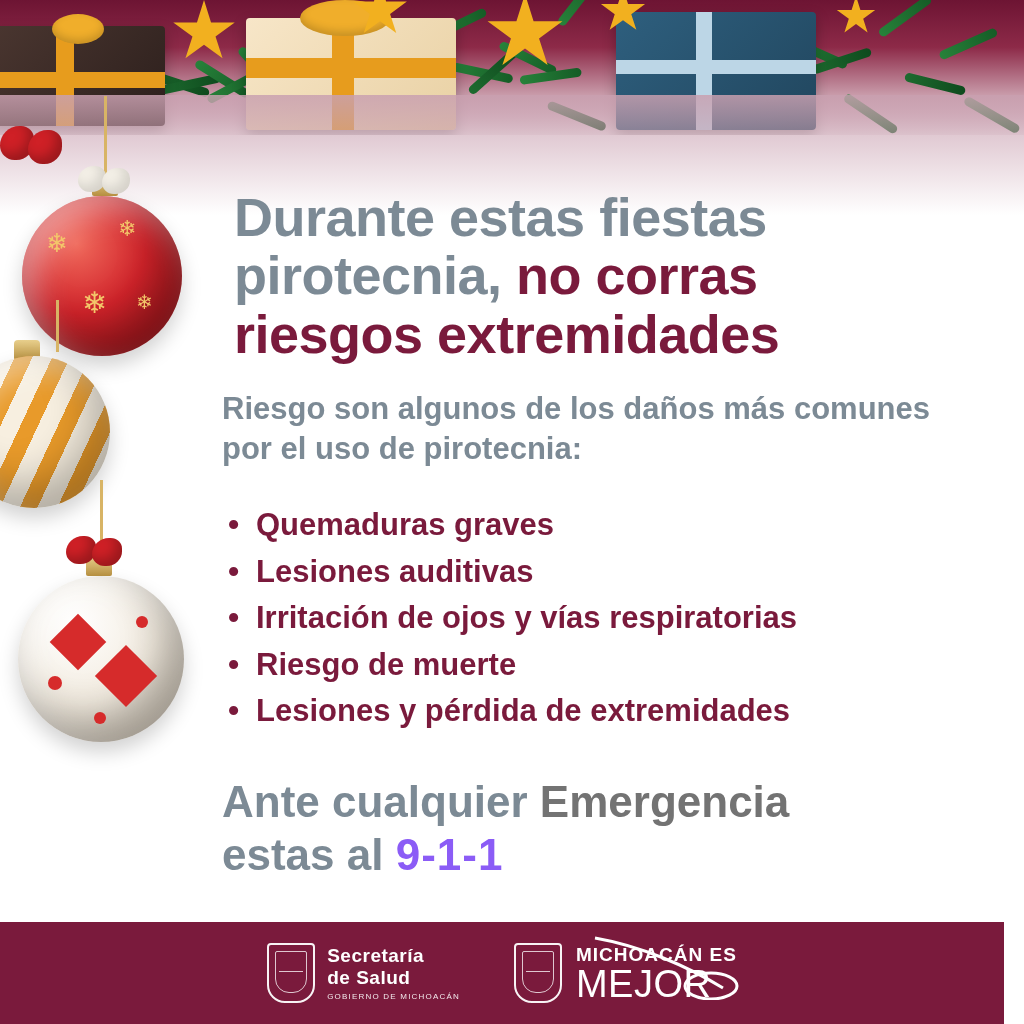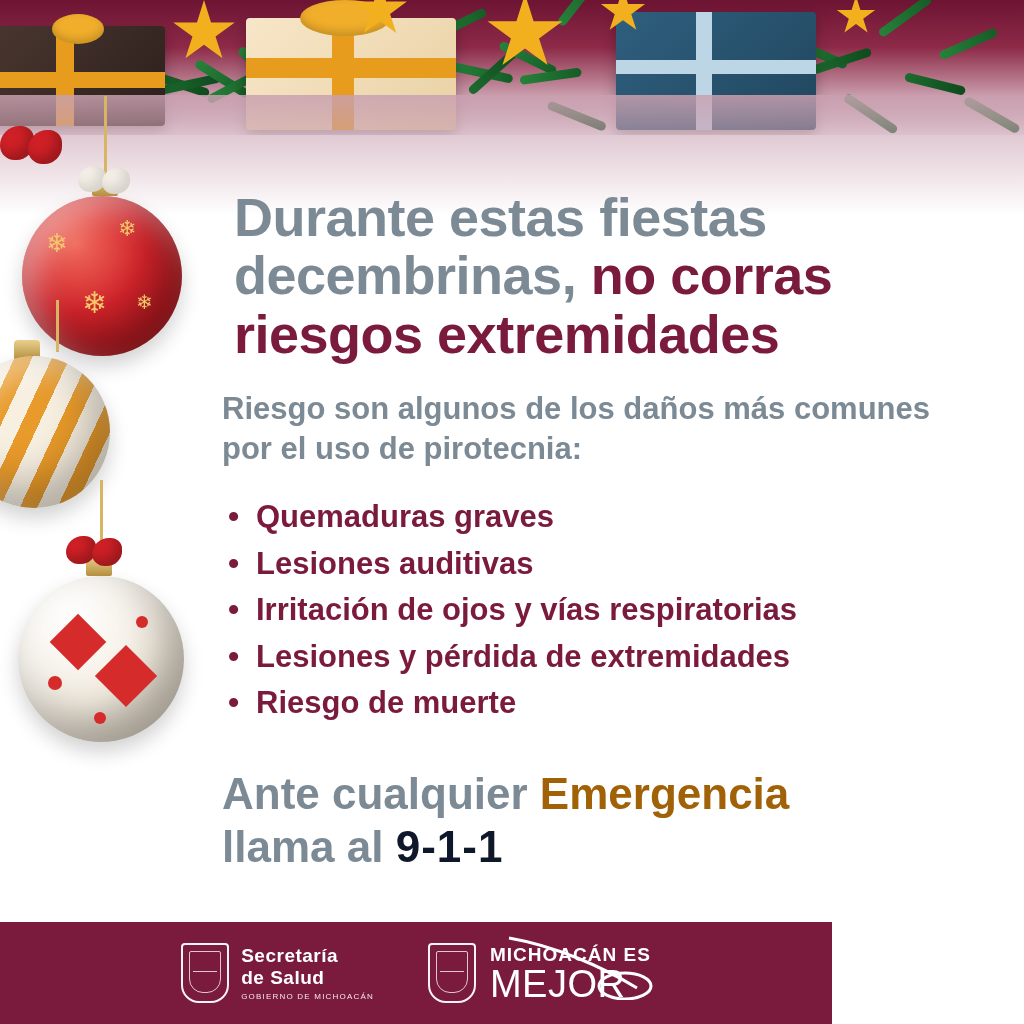--- a/index.html
+++ b/index.html
@@ -141,21 +141,21 @@
   .subhead {
     margin-top: 26px;
     font-size: 31px;
     line-height: 1.28;
     font-weight: bold;
     color: #7c8a95;
     max-width: 760px;
   }
 
   .bullets {
-    margin-top: 26px;
+    margin-top: 34px;
     list-style: none;
     padding: 0;
   }
   .bullets li {
     font-size: 31px;
     line-height: 1.5;
     font-weight: bold;
     color: #7a1a3c;
     padding-left: 34px;
     position: relative;
@@ -169,29 +169,29 @@
     color: #7a1a3c;
   }
 
   .emergency {
     margin-top: 40px;
     font-size: 44px;
     line-height: 1.22;
     font-weight: bold;
     color: #7c8a95;
   }
-  .emergency .accent { color: #a16207; }
-  .emergency .num { color: #0f172a; letter-spacing: 1px; }
+  .emergency .accent { color: #737373; }
+  .emergency .num { color: #8b5cf6; letter-spacing: 1px; }
 
   
   .footer {
     position: absolute;
     left: 0;
     bottom: 0;
-    width: 832px;
+    width: 1004px;
     height: 102px;
     background: #7a1a3c;
     display: flex;
     align-items: center;
     justify-content: center;
     gap: 54px;
   }
   .logo-salud {
     display: flex;
     align-items: center;
@@ -334,37 +334,37 @@
   </div>
   <div class="bow-red" style="left:66px; top:536px;">
     <div class="lobe" style="left:0; top:0; width:30px; height:28px;"></div>
     <div class="lobe" style="left:26px; top:2px; width:30px; height:28px;"></div>
   </div>
 
   <div class="content">
 
     <h1 class="headline">
       <span>Durante estas fiestas</span><br>
-      <span>decembrinas, </span><span class="accent">no corras</span><br>
+      <span>pirotecnia, </span><span class="accent">no corras</span><br>
       <span class="accent">riesgos extremidades</span>
     </h1>
 
     <div class="subhead">Riesgo son algunos de los daños más comunes por el uso de pirotecnia:</div>
 
     <ul class="bullets">
       <li>Quemaduras graves</li>
       <li>Lesiones auditivas</li>
       <li>Irritación de ojos y vías respiratorias</li>
+      <li>Riesgo de muerte</li>
       <li>Lesiones y pérdida de extremidades</li>
-      <li>Riesgo de muerte</li>
     </ul>
 
     <div class="emergency">
       <span>Ante cualquier </span><span class="accent">Emergencia</span><br>
-      <span>llama al </span><span class="num">9-1-1</span>
+      <span>estas al </span><span class="num">9-1-1</span>
     </div>
   </div>
 
   <div class="footer">
 
     <div class="logo-salud">
       <div class="crest">
         <div class="bar"></div>
       </div>
       <div class="salud-text">

